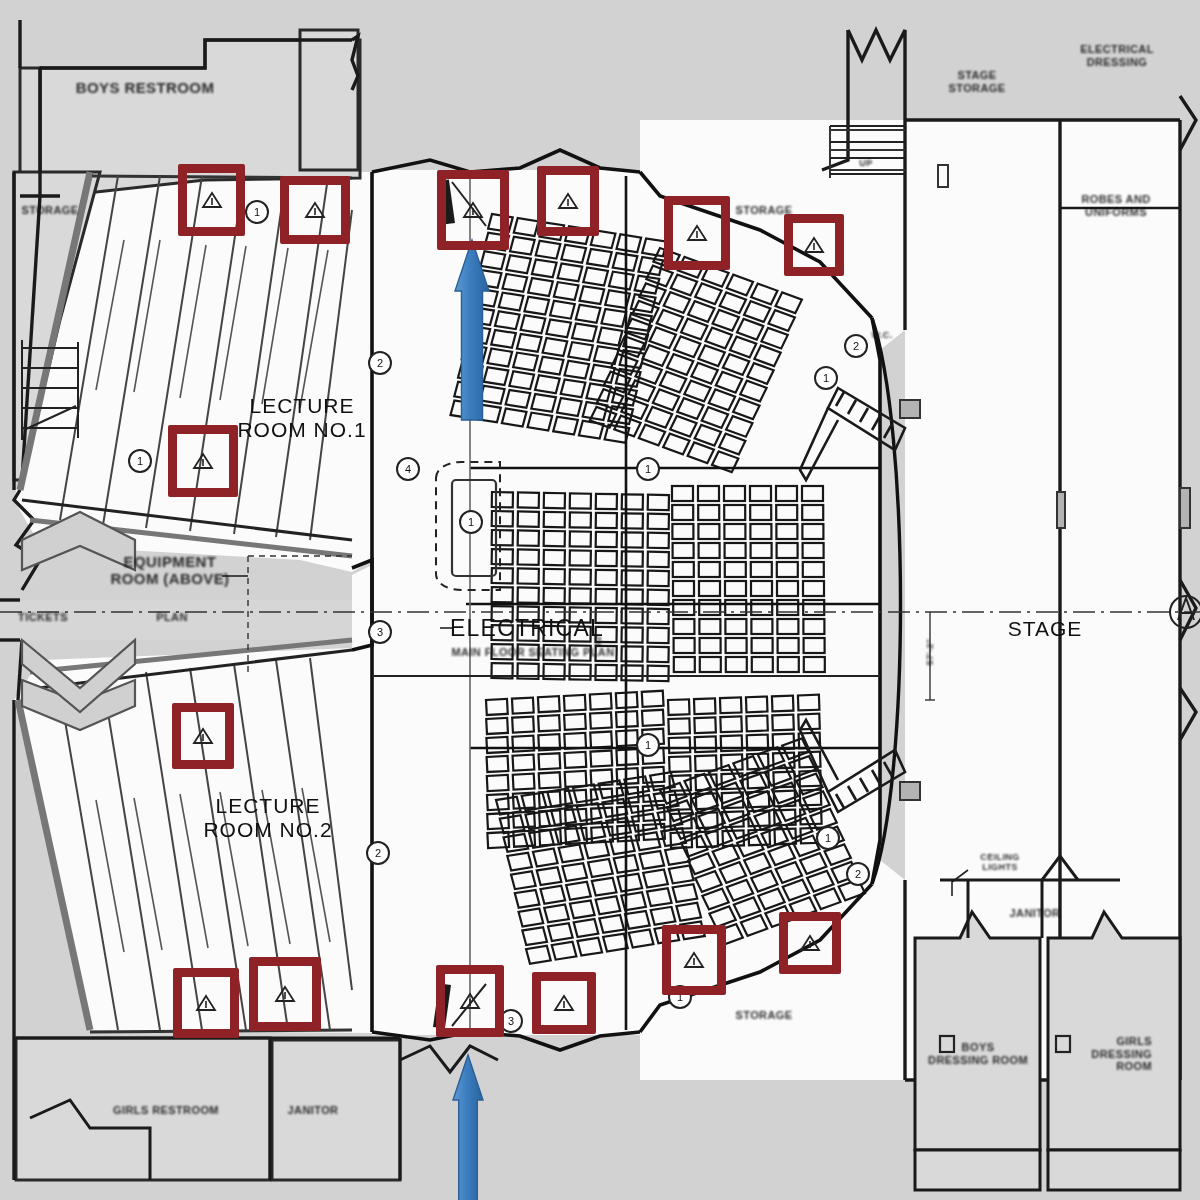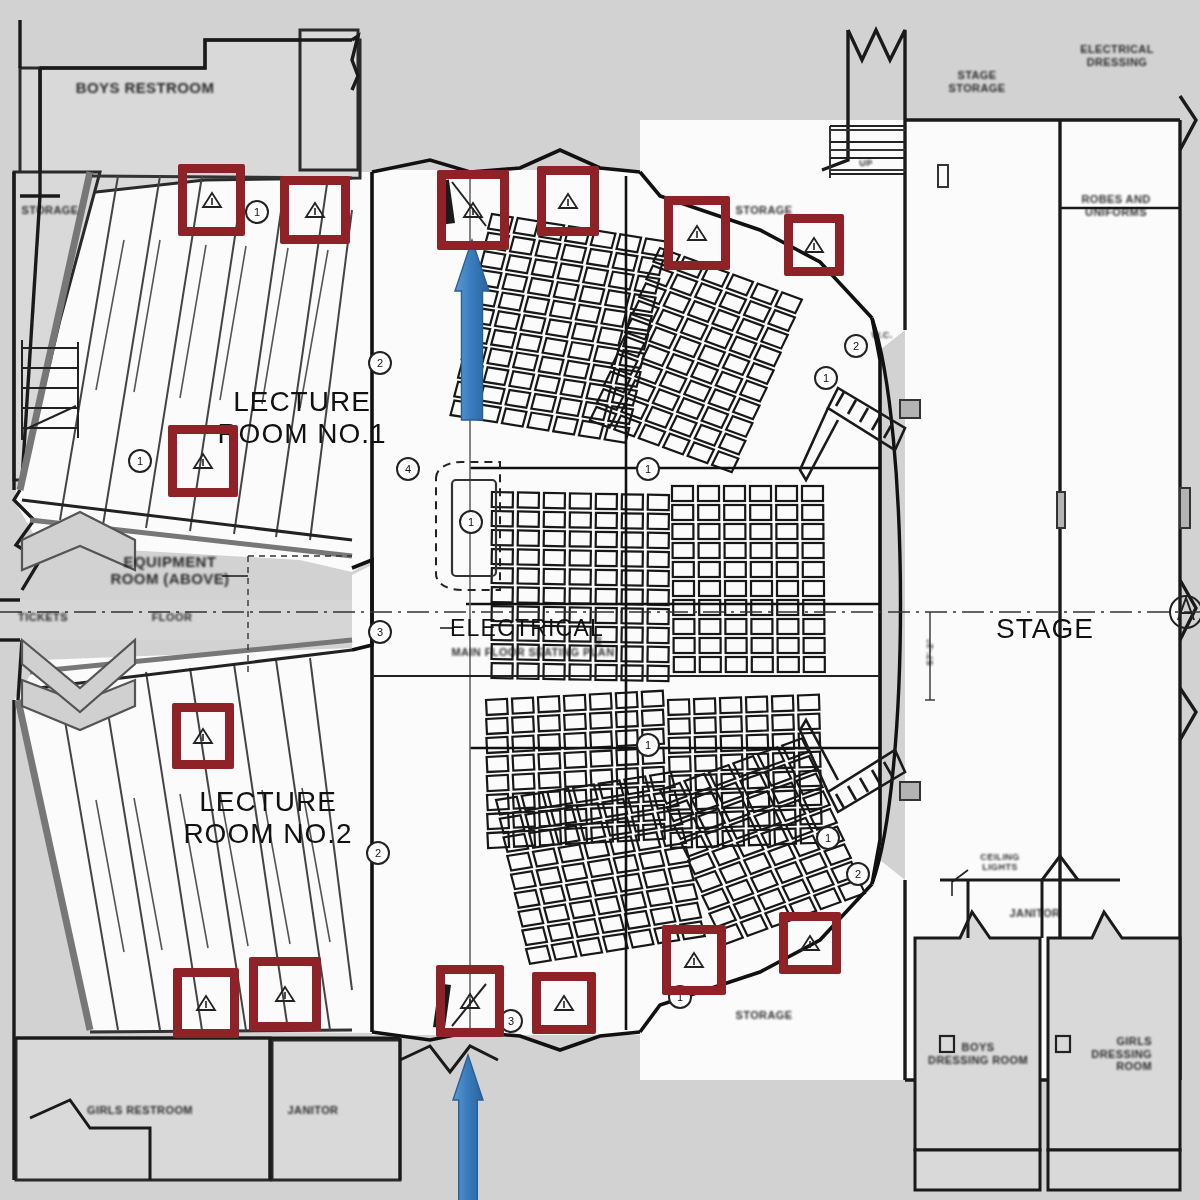--- a/index.html
+++ b/index.html
@@ -10,21 +10,21 @@
   #plan{position:relative;width:1200px;height:1200px;background:#d2d2d2;}
   #plan svg{position:absolute;left:0;top:0;}
   .lbl{
     position:absolute;color:#111;font-weight:700;
     letter-spacing:.4px;text-align:center;line-height:1.15;
     white-space:pre-line;pointer-events:none;
   }
   .lbl.blur{filter:blur(.9px);opacity:.88;}
   .lbl.sm{font-size:11px;}
   .lbl.md{font-size:15px;}
-  .lbl.lg{font-size:28px;font-weight:500;letter-spacing:1px;}
+  .lbl.lg{font-size:21px;font-weight:500;letter-spacing:1px;}
   .lbl.xl{font-size:23px;font-weight:500;letter-spacing:1.2px;}
   .lbl.tiny{font-size:9px;}
   .hl{position:absolute;box-sizing:border-box;border:9px solid #8e2226;border-radius:2px;}
 </style>
 </head>
 <body>
 
 <div id="plan">
 
   <svg width="1200" height="1200" viewBox="0 0 1200 1200">
@@ -866,40 +866,40 @@
   <div id="label-layer">
       <div class="lbl md blur" style="left: 145px; top: 88px; transform: translate(-50%, -50%);">BOYS RESTROOM</div>
       <div class="lbl sm blur" style="left: 50px; top: 210px; transform: translate(-50%, -50%);">STORAGE</div>
       <div class="lbl lg" style="left: 302px; top: 418px; transform: translate(-50%, -50%);">LECTURE
 ROOM NO.1</div>
       <div class="lbl lg" style="left: 268px; top: 818px; transform: translate(-50%, -50%);">LECTURE
 ROOM NO.2</div>
       <div class="lbl md blur" style="left: 170px; top: 570px; transform: translate(-50%, -50%);">EQUIPMENT
 ROOM (ABOVE)</div>
       <div class="lbl sm blur" style="left: 43px; top: 617px; transform: translate(-50%, -50%);">TICKETS</div>
-      <div class="lbl sm blur" style="left: 172px; top: 617px; transform: translate(-50%, -50%);">FLOOR</div>
+      <div class="lbl sm blur" style="left: 172px; top: 617px; transform: translate(-50%, -50%);">PLAN</div>
       <div class="lbl xl" style="left: 527px; top: 628px; transform: translate(-50%, -50%);">ELECTRICAL</div>
       <div class="lbl sm blur" style="left: 529px; top: 652px; transform: translate(-50%, -50%); padding-left: 8px;">MAIN FLOOR SEATING PLAN</div>
       <div class="lbl sm blur" style="left: 764px; top: 210px; transform: translate(-50%, -50%);">STORAGE</div>
       <div class="lbl sm blur" style="left: 764px; top: 1015px; transform: translate(-50%, -50%);">STORAGE</div>
       <div class="lbl sm blur" style="left: 977px; top: 82px; transform: translate(-50%, -50%);">STAGE
 STORAGE</div>
       <div class="lbl sm blur" style="left: 1117px; top: 56px; transform: translate(-50%, -50%);">ELECTRICAL
 DRESSING</div>
       <div class="lbl sm blur" style="left: 1116px; top: 206px; transform: translate(-50%, -50%);">ROBES AND
 UNIFORMS</div>
       <div class="lbl lg" style="left: 1045px; top: 629px; transform: translate(-50%, -50%);">STAGE</div>
       <div class="lbl tiny blur" style="left: 1000px; top: 862px; transform: translate(-50%, -50%);">CEILING
 LIGHTS</div>
       <div class="lbl sm blur" style="left: 1035px; top: 913px; transform: translate(-50%, -50%);">JANITOR</div>
       <div class="lbl sm blur" style="left: 978px; top: 1054px; transform: translate(-50%, -50%);">BOYS
 DRESSING ROOM</div>
       <div class="lbl sm blur" style="left: 1104px; top: 1054px; transform: translate(-50%, -50%); text-align: right;">GIRLS
 DRESSING ROOM</div>
-      <div class="lbl sm blur" style="left: 140px; top: 1110px; transform: translate(-50%, -50%);">GIRLS RESTROOM</div>
+      <div class="lbl sm blur" style="left: 148px; top: 1110px; transform: translate(-50%, -50%); padding-left: 36px;">GIRLS RESTROOM</div>
       <div class="lbl sm blur" style="left: 313px; top: 1110px; transform: translate(-50%, -50%);">JANITOR</div>
       <div class="lbl tiny blur" style="left: 866px; top: 163px; transform: translate(-50%, -50%);">UP</div>
       <div class="lbl tiny blur" style="left: 882px; top: 335px; transform: translate(-50%, -50%);">W.C.</div>
       <div class="lbl tiny blur" style="left: 930px; top: 652px; transform: translate(-50%, -50%) rotate(-90deg);">57'-2"</div>
       <div class="lbl tiny blur" style="left: 598px; top: 640px; transform: translate(-50%, -50%) rotate(-90deg);">52'</div>
     </div>
 
   <div id="highlight-layer">
       <div class="hl" style="left: 178px; top: 164px; width: 67px; height: 72px; border-color: rgb(142, 34, 38);"></div>
       <div style="position: absolute; left: 200.5px; top: 191px; width: 22px; height: 18px;">

